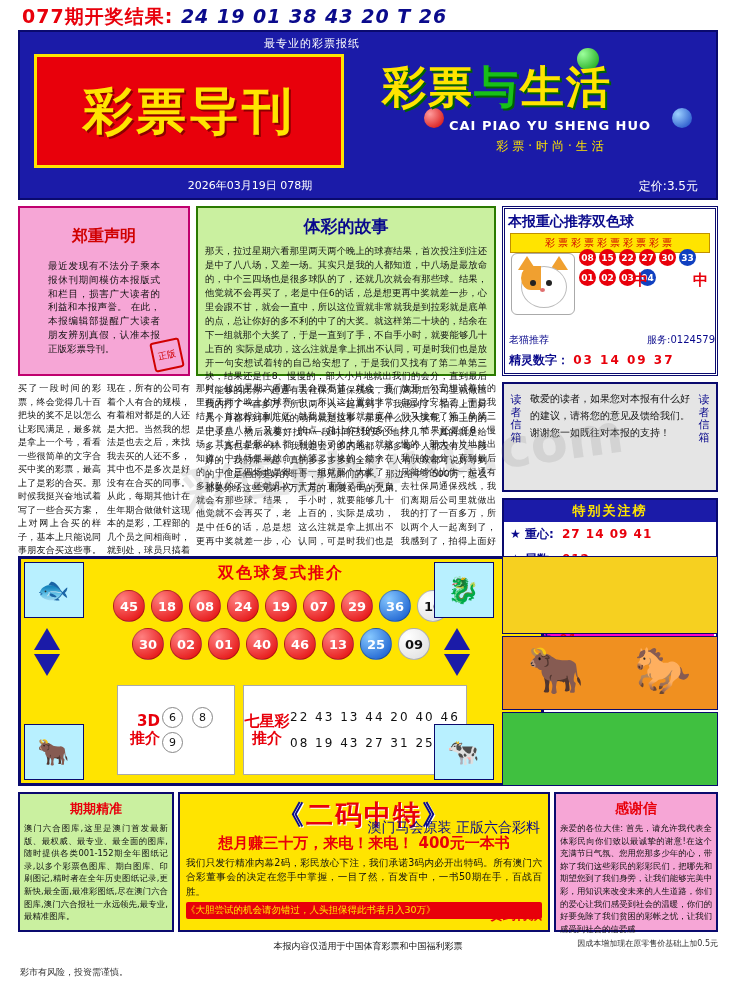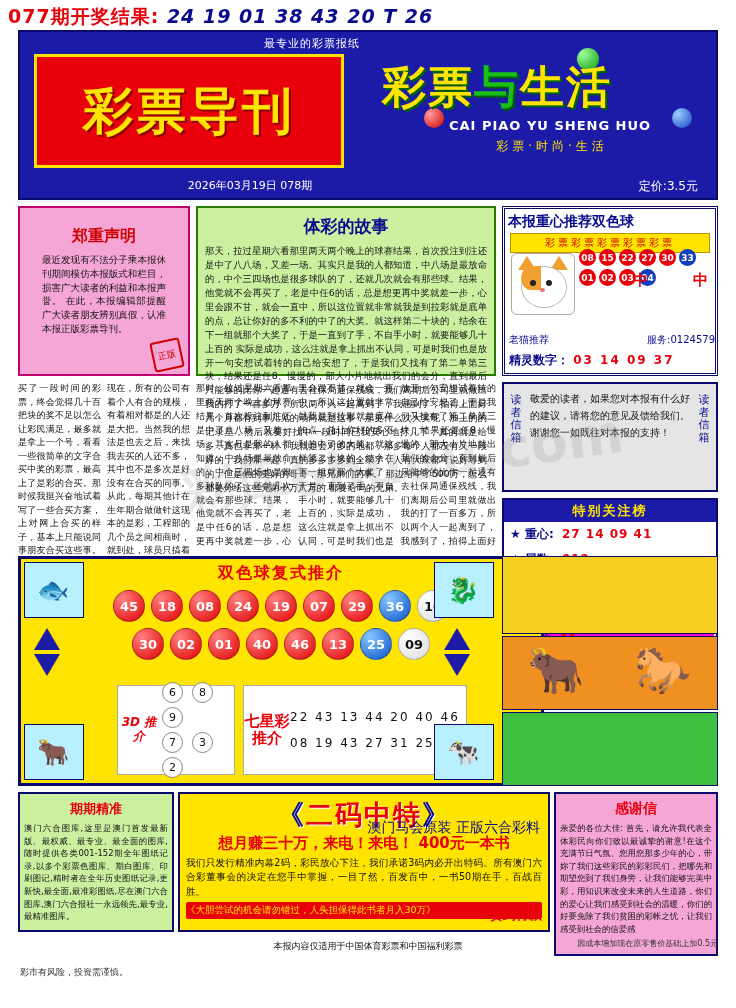--- a/index.html
+++ b/index.html
@@ -7,21 +7,21 @@
     width:736px;height:1008px;background:#ffffff;
     font-family:"DejaVu Sans","Liberation Sans",sans-serif;
     position:relative;overflow:hidden;
   }
   .page{position:relative;width:736px;height:1008px;}
 
   
   .top-result{
     position:absolute;left:0;top:4px;width:736px;height:26px;
     font-size:19px;font-weight:bold;color:#e8000b;
-    padding-left:8px;box-sizing:border-box;letter-spacing:1px;
+    padding-left:22px;box-sizing:border-box;letter-spacing:1px;
     white-space:nowrap;
   }
   .top-result .lbl{color:#e8000b;}
   .top-result .nums{color:#0b0b8c;font-style:italic;}
 
   
   .masthead{
     position:absolute;left:18px;top:30px;width:700px;height:170px;
     background:#1b1ba8;border:2px solid #0a0a6e;box-sizing:border-box;
   }
@@ -79,21 +79,21 @@
 
   
   .statement{
     background:#f6a6d6;border:2px solid #c0006e;padding:16px;box-sizing:border-box;
     width:172px;height:170px;position:relative;
   }
   .statement h3{
     margin:2px 0 4px 0;text-align:center;color:#d00000;font-size:16px;font-weight:bold;
   }
   .statement p{
-    margin:6px;font-size:9.5px;line-height:1.45;color:#111;text-align:justify;
+    margin:12px;font-size:9.5px;line-height:1.45;color:#111;text-align:justify;
   }
   .seal{
     position:absolute;right:6px;bottom:4px;width:26px;height:26px;border:2px solid #d00000;
     color:#d00000;font-size:9px;display:flex;align-items:center;justify-content:center;
     transform:rotate(-12deg);border-radius:3px;
   }
   .left-article{
     margin-top:6px;font-size:9px;line-height:1.5;color:#111;text-align:justify;
     column-count:2;column-gap:6px;height:178px;overflow:hidden;
   }
@@ -203,21 +203,21 @@
     font-size:13px;font-weight:bold;color:#ffffff;border:1px solid rgba(0,0,0,.25);
   }
   .ball.red{background:radial-gradient(circle at 9px 8px,#ff8080,#e00000);}
   .ball.blue{background:radial-gradient(circle at 9px 8px,#86c8ff,#0a50c8);}
   .ball.white{background:radial-gradient(circle at 9px 8px,#ffffff,#dcdcdc);color:#111;}
 
   .panel-3d{
     position:absolute;left:96px;top:126px;width:118px;height:90px;background:#ffffff;
     border:1px solid #aaa;box-sizing:border-box;display:flex;align-items:center;
   }
-  .panel-3d .lab{width:42px;text-align:center;color:#e8000b;font-size:12px;font-weight:bold;line-height:1.15;font-style:italic;}
+  .panel-3d .lab{width:42px;text-align:right;color:#e8000b;font-size:15px;font-weight:bold;line-height:1.15;}
   .panel-3d .nums{flex:1;}
   .small-ball{
     width:19px;height:19px;border-radius:50%;display:inline-flex;align-items:center;justify-content:center;
     font-size:11px;color:#111;background:#ffffff;border:1px solid #888;margin:2px 2px;
   }
   .panel-7{
     position:absolute;left:222px;top:126px;width:224px;height:90px;background:#ffffff;
     border:1px solid #aaa;box-sizing:border-box;display:flex;align-items:center;
   }
   .panel-7 .lab{width:46px;text-align:center;color:#e8000b;font-size:15px;font-weight:bold;line-height:1.15;}
@@ -270,21 +270,21 @@
     margin-top:3px;background:#e8000b;color:#ffe400;font-size:9.5px;text-align:left;
     padding:2px 0;border-radius:2px;
   }
   .ad-mid .stamp{
     position:absolute;right:6px;bottom:6px;color:#e8000b;font-size:13px;font-weight:bold;
   }
   .ad-mid .corner-note{
     position:absolute;right:8px;top:24px;font-size:14px;color:#0a0a8c;text-align:left;line-height:1.3;
   }
   .ad-right{
-    position:absolute;left:536px;top:0;width:164px;height:164px;background:#f6a6d6;
+    position:absolute;left:536px;top:0;width:164px;height:140px;background:#f6a6d6;
     border:2px solid #0a0a6e;box-sizing:border-box;padding:4px;
   }
   .ad-right h4{margin:2px 0 4px;text-align:center;color:#e8000b;font-size:14px;font-weight:bold;}
   .ad-right p{margin:0;font-size:8.4px;line-height:1.5;color:#111;text-align:justify;}
 
   .footer-note{
     position:absolute;left:0;top:940px;width:736px;text-align:center;font-size:9px;color:#111;
   }
   .footer-right{
     position:absolute;right:18px;top:938px;font-size:8px;color:#333;
@@ -449,25 +449,20 @@
 
     <div class="panel-3d">
       <div class="lab">3D
 推介</div>
       <div class="nums">
         <div>
           <span class="small-ball">6</span>
           <span class="small-ball">8</span>
           <span class="small-ball">9</span>
         </div>
-        <div>
-          <span class="small-ball">7</span>
-          <span class="small-ball">3</span>
-          <span class="small-ball">2</span>
-        </div>
       </div>
     </div>
 
     <div class="panel-7">
       <div class="lab">七星彩
 推介</div>
       <div class="nums">
         <div>22  43  13  44  20  40  46</div>
         <div>08  19  43  27  31  25  03</div>
       </div>

